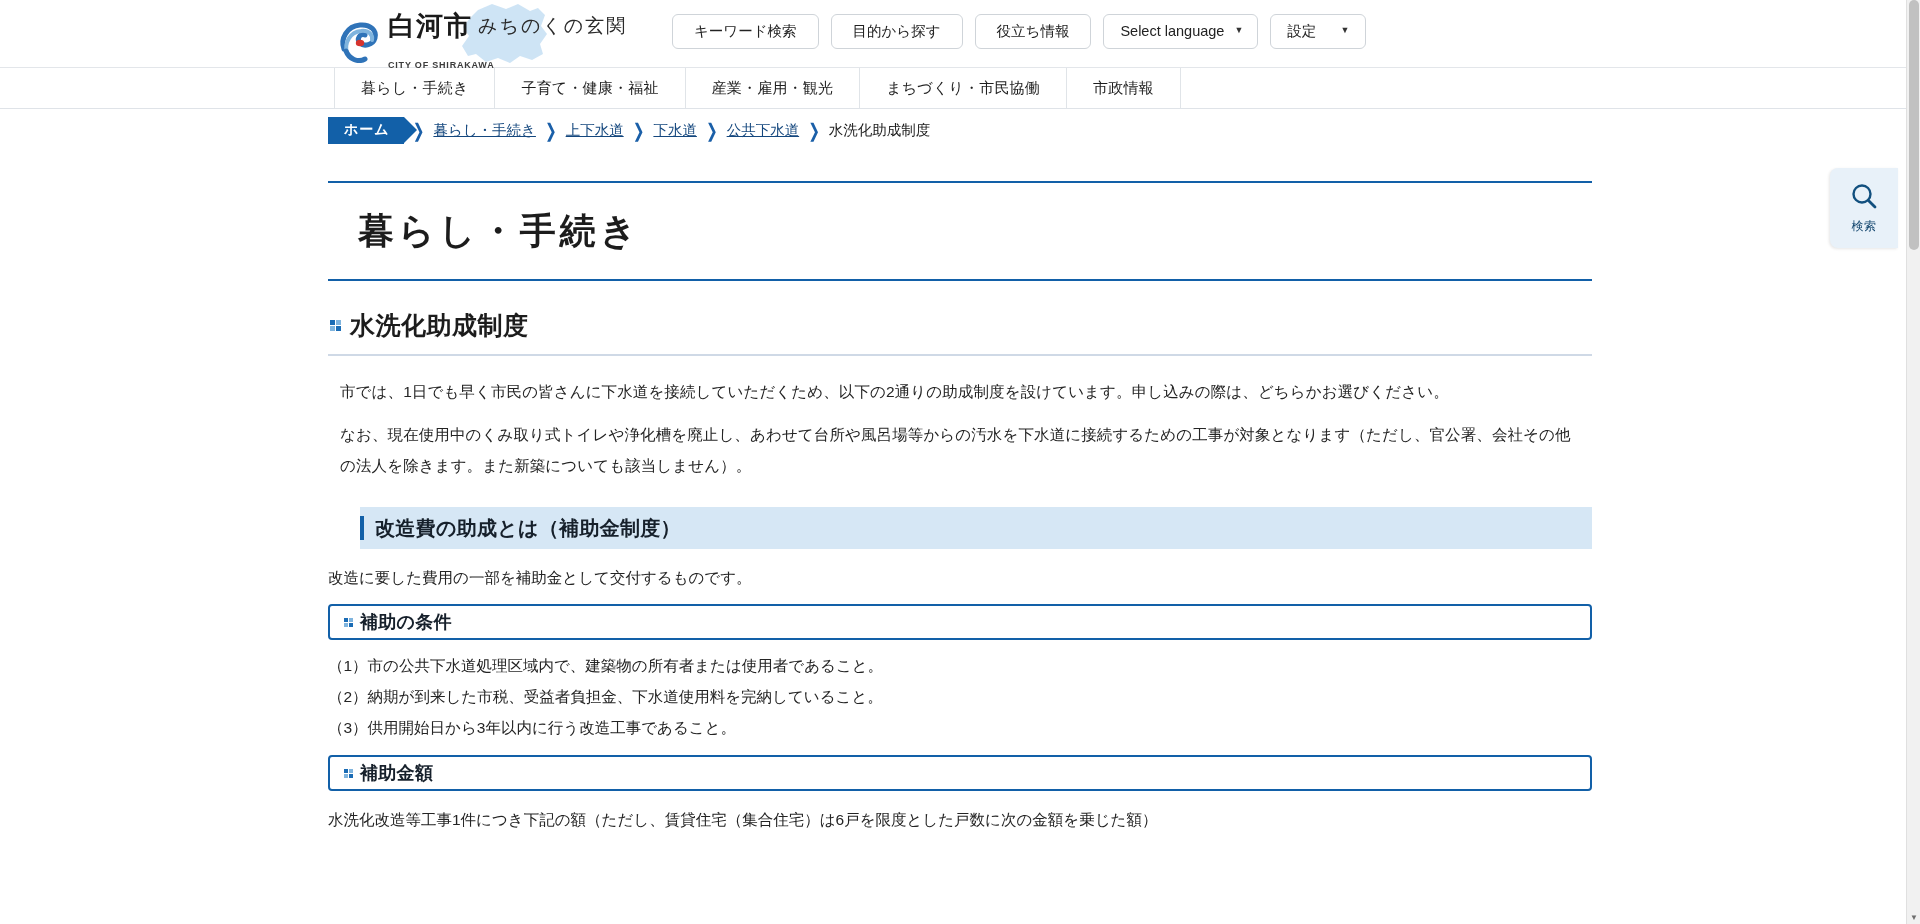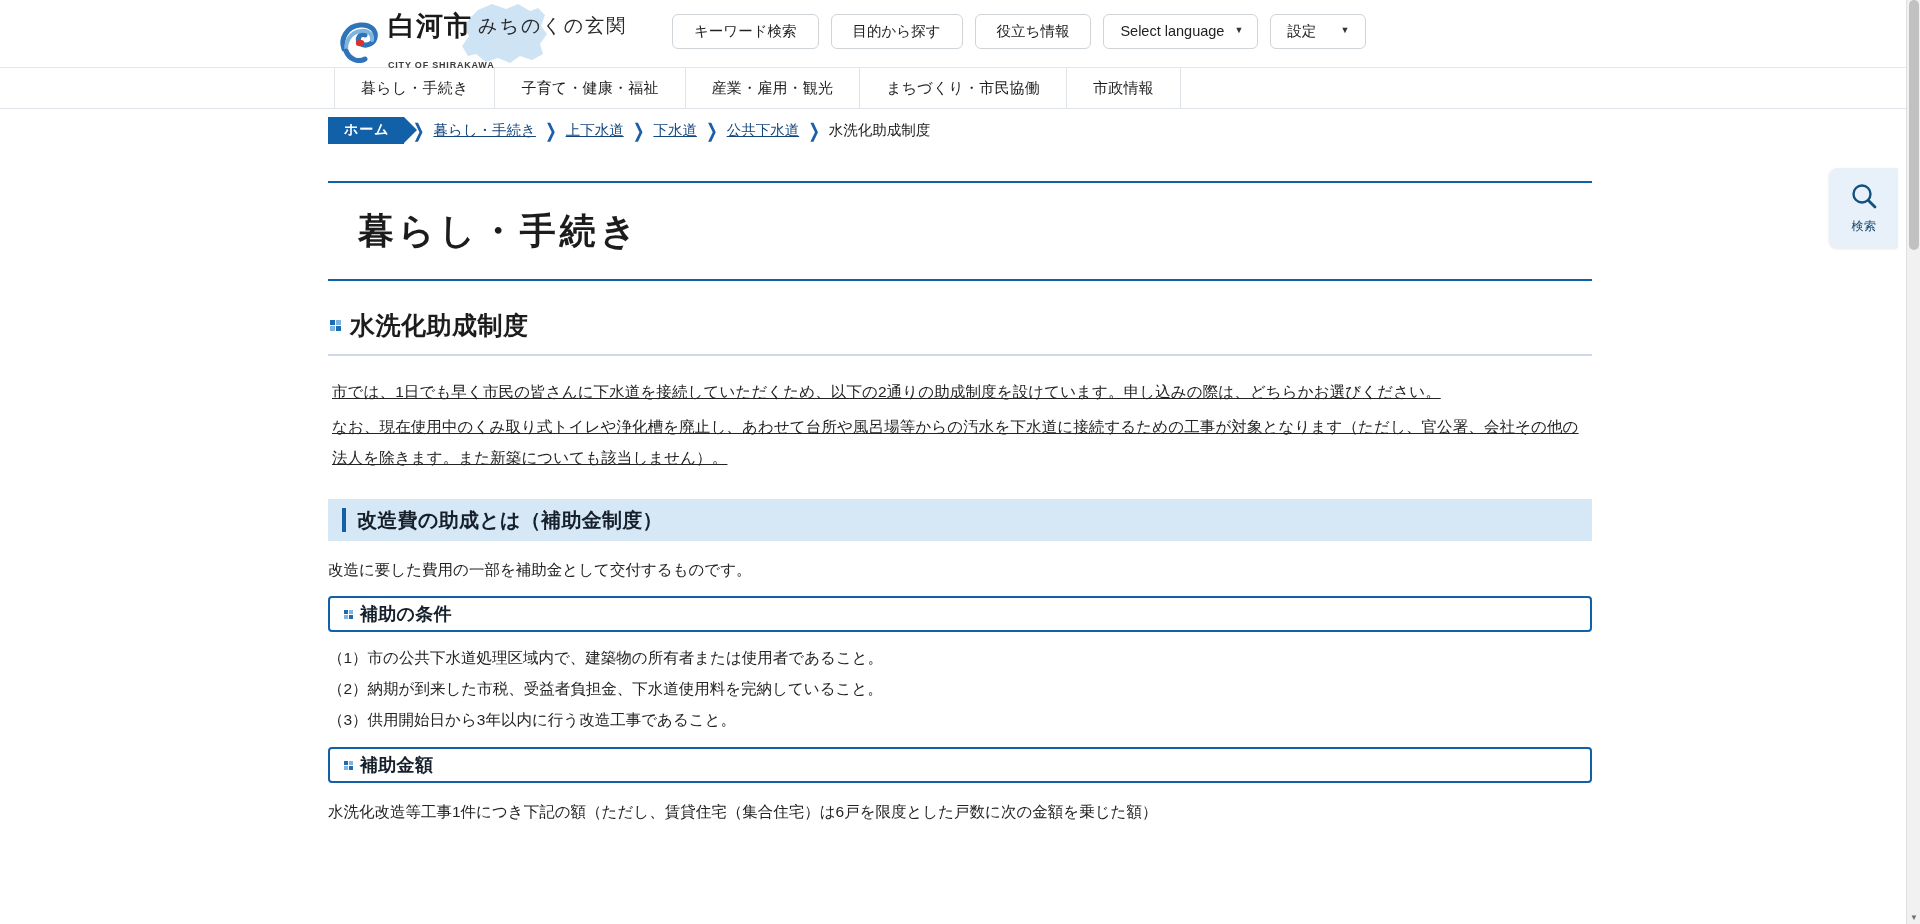--- a/index.html
+++ b/index.html
@@ -250,29 +250,29 @@
     font-family: "DejaVu Sans", "Liberation Sans", sans-serif;
   }
 
   .body-text {
     font-size: 15.5px;
     line-height: 2.0;
     color: #242424;
     margin-top: 20px;
     letter-spacing: .1px;
   }
-  .body-text p { margin: 4px; text-decoration: underline; }
+  .body-text p { margin: 12px; }
 
   .h3-band {
     background: #d6e7f5;
     height: 42px;
     display: flex;
     align-items: center;
     margin-top: 26px;
-    padding-left: 14px;
+    margin-left: 32px;
   }
   .h3-band .bar {
     width: 4px;
     height: 24px;
     background: #1260a8;
     margin-right: 11px;
     flex: none;
   }
   .h3-band h3 {
     font-size: 20px;

